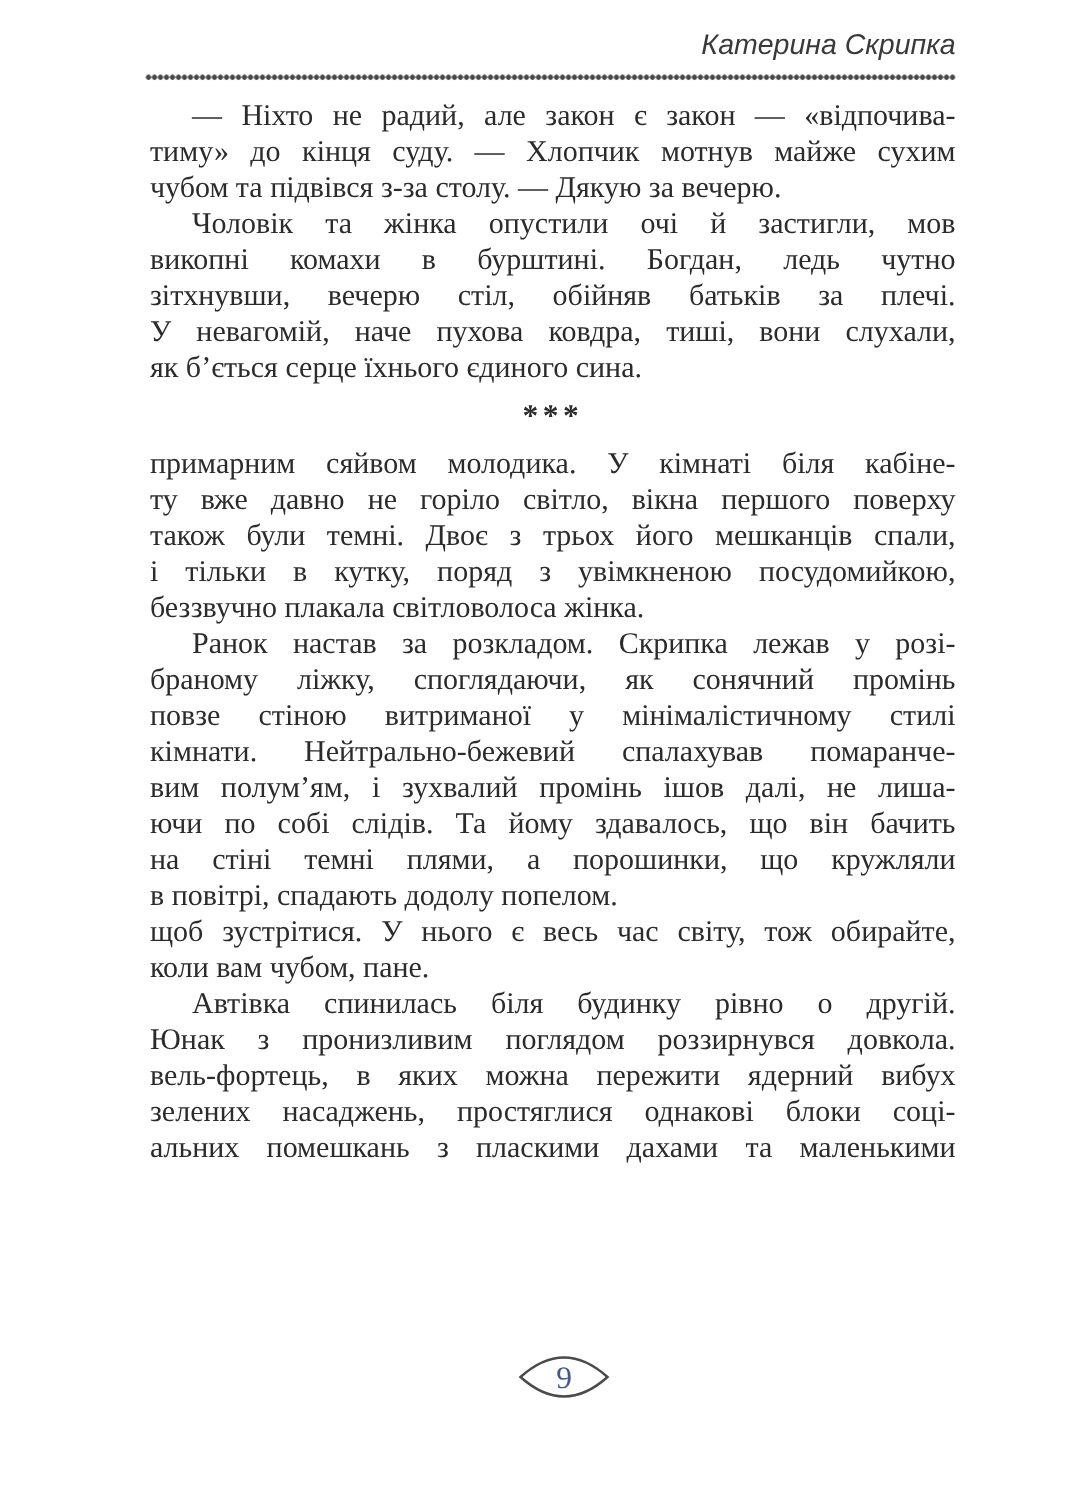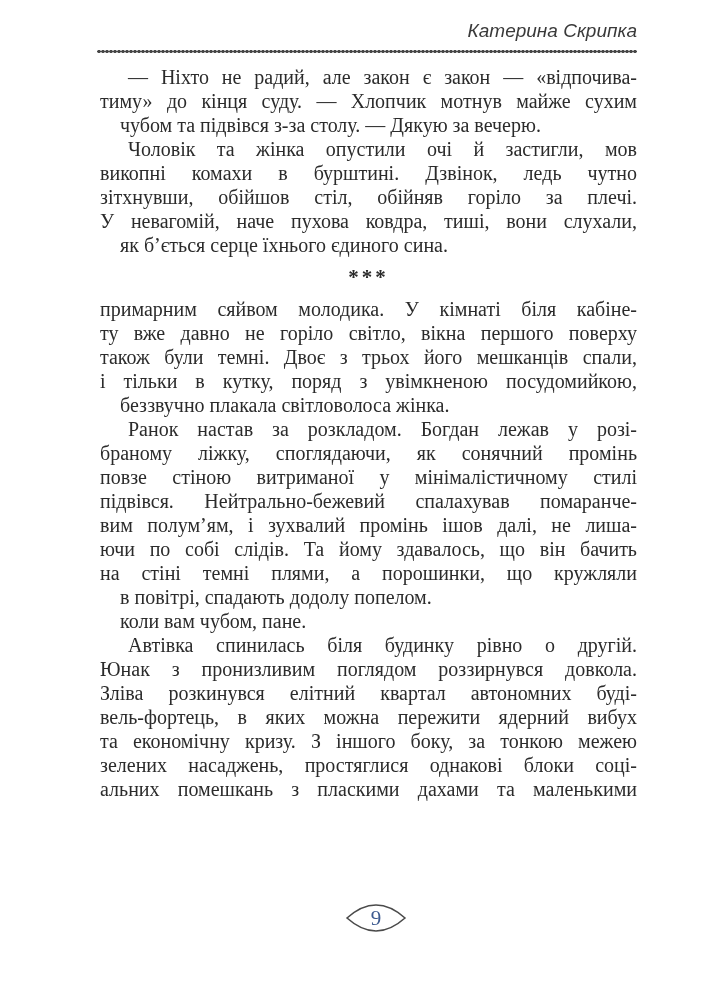--- a/index.html
+++ b/index.html
@@ -52,21 +52,21 @@
     font-size: 20px;
     line-height: 24px;
   }
   .paragraph { margin: 0; }
   .line {
     text-align: justify;
     text-align-last: justify;
     white-space: normal;
   }
   .line.first { text-indent: 28px; }
-  .line.last { text-align-last: left; margin-left: 20px; }
+  .line.last { text-align-last: left; }
   .separator {
     text-align: center;
     text-align-last: center;
     font-weight: bold;
     font-size: 21px;
     line-height: 24px;
     letter-spacing: 3px;
     margin: 8px 0;
     color: var(--color-text);
   }
@@ -101,52 +101,51 @@
   <div class="ornamental-rule"></div>
 
   <main class="page-body">
       <div class="paragraph">
         <div class="line first">— Ніхто не радий, але закон є закон — «відпочива-</div>
         <div class="line">тиму» до кінця суду. — Хлопчик мотнув майже сухим</div>
         <div class="line last">чубом та підвівся з-за столу. — Дякую за вечерю.</div>
       </div>
       <div class="paragraph">
         <div class="line first">Чоловік та жінка опустили очі й застигли, мов</div>
-        <div class="line">викопні комахи в бурштині. Дзвінок, ледь чутно</div>
-        <div class="line">зітхнувши, обійшов стіл, обійняв горіло за плечі.</div>
+        <div class="line">викопні комахи в бурштині. Богдан, ледь чутно</div>
+        <div class="line">зітхнувши, вечерю стіл, обійняв батьків за плечі.</div>
         <div class="line">У невагомій, наче пухова ковдра, тиші, вони слухали,</div>
         <div class="line last">як б’ється серце їхнього єдиного сина.</div>
       </div>
       <div class="separator">***</div>
       <div class="paragraph">
         <div class="line">примарним сяйвом молодика. У кімнаті біля кабіне-</div>
         <div class="line">ту вже давно не горіло світло, вікна першого поверху</div>
         <div class="line">також були темні. Двоє з трьох його мешканців спали,</div>
         <div class="line">і тільки в кутку, поряд з увімкненою посудомийкою,</div>
         <div class="line last">беззвучно плакала світловолоса жінка.</div>
       </div>
       <div class="paragraph">
-        <div class="line first">Ранок настав за розкладом. Богдан лежав у розі-</div>
+        <div class="line first">Ранок настав за розкладом. Скрипка лежав у розі-</div>
         <div class="line">браному ліжку, споглядаючи, як сонячний промінь</div>
         <div class="line">повзе стіною витриманої у мінімалістичному стилі</div>
-        <div class="line">підвівся. Нейтрально-бежевий спалахував помаранче-</div>
+        <div class="line">кімнати. Нейтрально-бежевий спалахував помаранче-</div>
         <div class="line">вим полум’ям, і зухвалий промінь ішов далі, не лиша-</div>
         <div class="line">ючи по собі слідів. Та йому здавалось, що він бачить</div>
         <div class="line">на стіні темні плями, а порошинки, що кружляли</div>
         <div class="line last">в повітрі, спадають додолу попелом.</div>
       </div>
       <div class="paragraph">
+        <div class="line">щоб зустрітися. У нього є весь час світу, тож обирайте,</div>
         <div class="line last">коли вам чубом, пане.</div>
       </div>
       <div class="paragraph">
         <div class="line first">Автівка спинилась біля будинку рівно о другій.</div>
         <div class="line">Юнак з пронизливим поглядом роззирнувся довкола.</div>
-        <div class="line">Зліва розкинувся елітний квартал автономних буді-</div>
         <div class="line">вель-фортець, в яких можна пережити ядерний вибух</div>
-        <div class="line">та економічну кризу. З іншого боку, за тонкою межею</div>
         <div class="line">зелених насаджень, простяглися однакові блоки соці-</div>
         <div class="line">альних помешкань з пласкими дахами та маленькими</div>
       </div>
     </main>
 
   <div class="page-badge">
     <svg width="62" height="40" viewBox="0 0 62 40">
       <path d="M 2 19 Q 31 -7 60 19 Q 31 45 2 19 Z" fill="none" stroke="#4a4a4a" stroke-width="1.6"></path>
     </svg>
     <span class="page-number">9</span>

